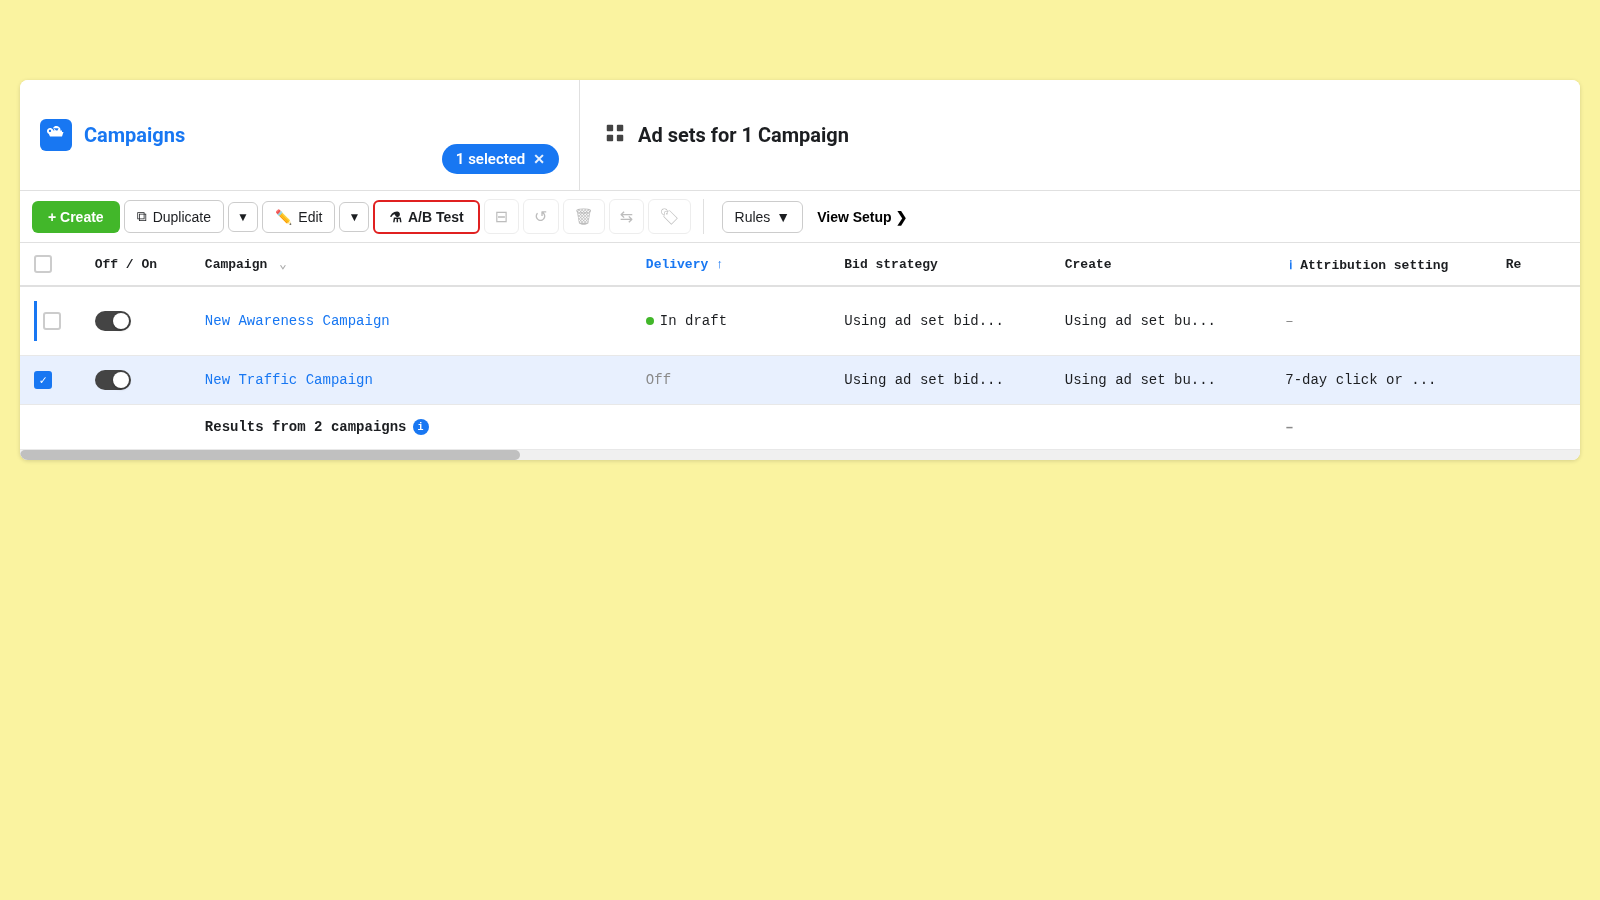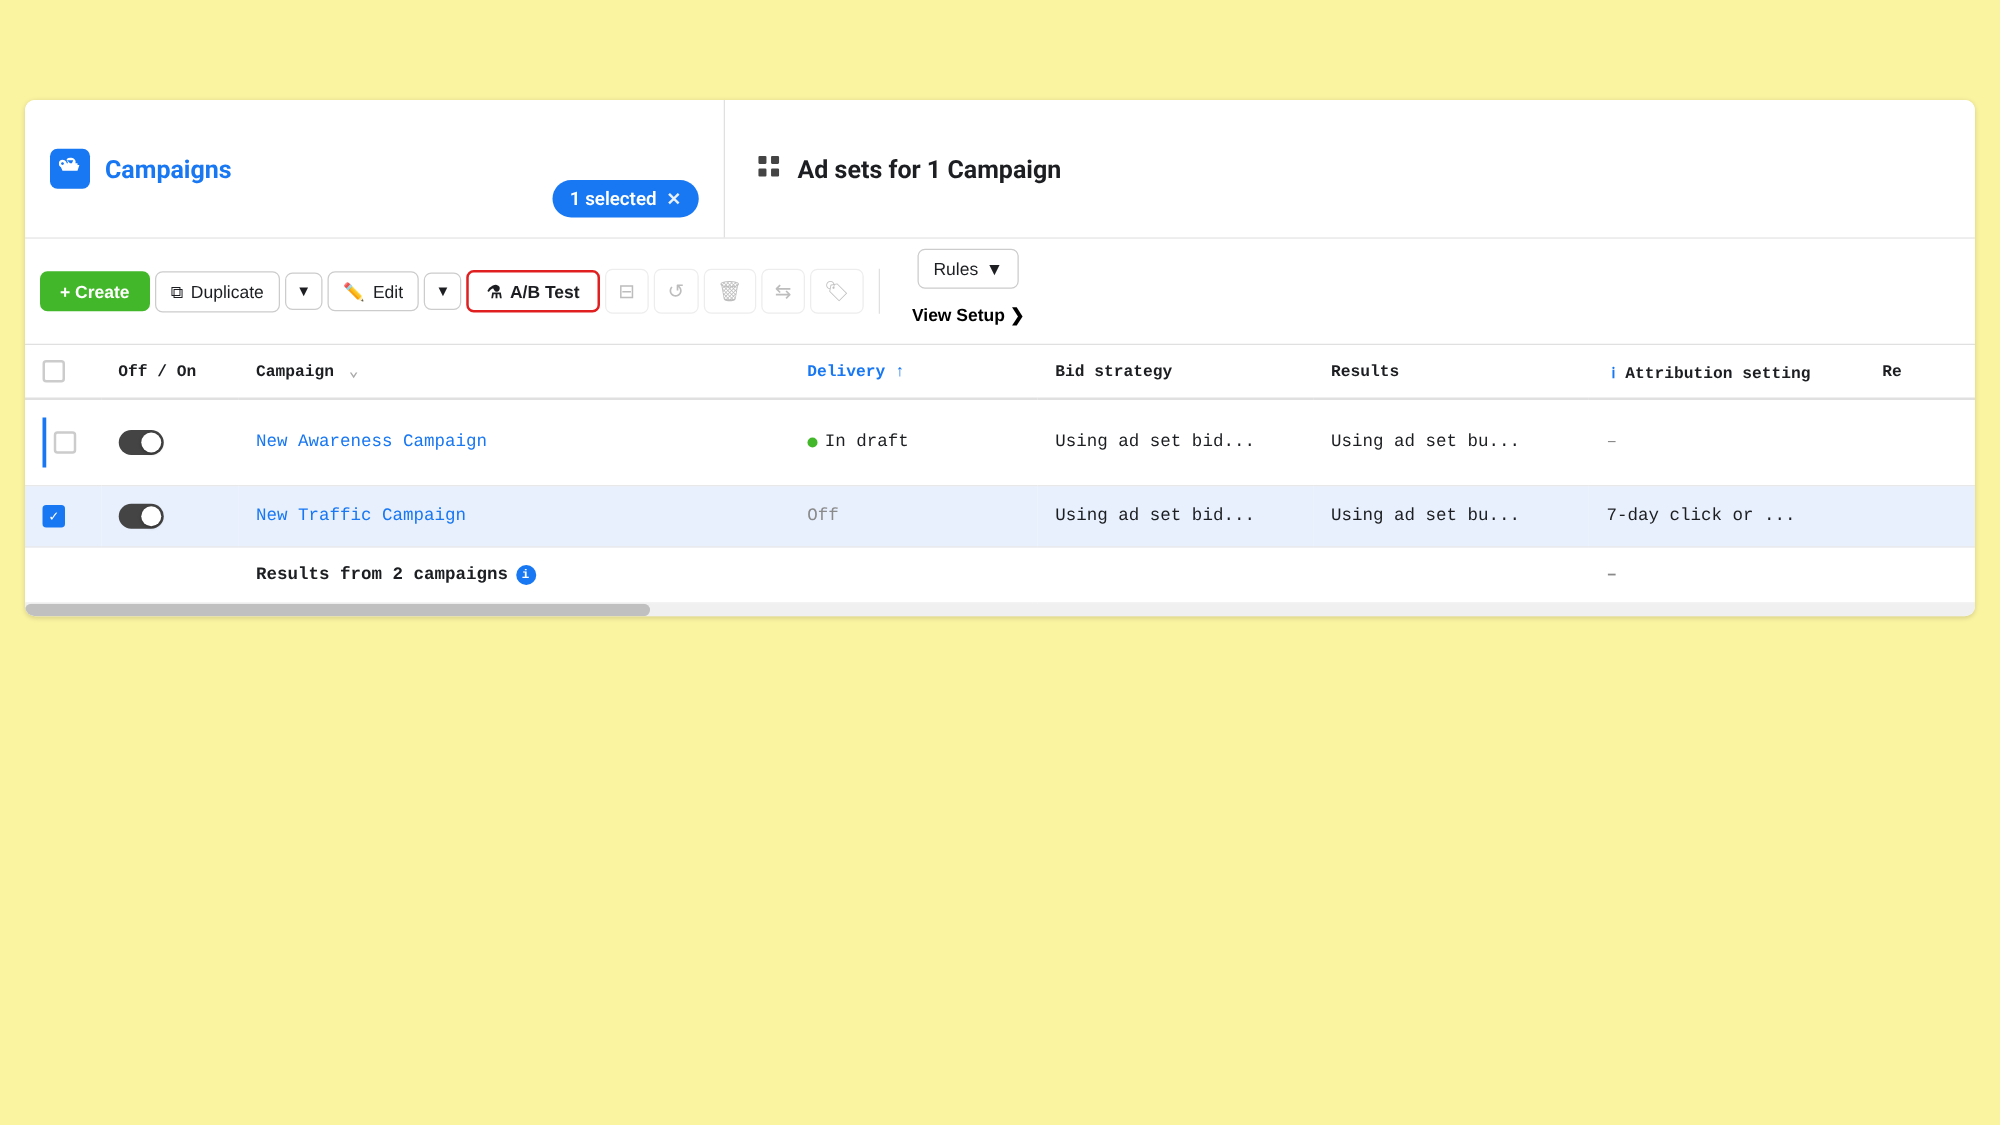--- a/index.html
+++ b/index.html
@@ -148,21 +148,20 @@
       display: flex;
       align-items: center;
       gap: 6px;
       color: #1c1e21;
     }
     .toolbar-right {
       display: flex;
       align-items: center;
       gap: 6px;
       padding-left: 12px;
-      flex-direction: column;
     }
     .icon-btn {
       background: #fff;
       border: 1px solid #ccc;
       border-radius: 6px;
       padding: 7px 10px;
       font-size: 16px;
       cursor: pointer;
       color: #444;
       display: flex;
@@ -410,21 +409,21 @@
             <th class="col-checkbox">
               <div class="checkbox-custom"></div>
             </th>
             <th class="col-toggle">Off / On</th>
             <th class="col-campaign">
               <span>Campaign</span>
               <span style="color:#aaa;margin-left:4px;">⌄</span>
             </th>
             <th class="col-delivery delivery-col">Delivery ↑</th>
             <th class="col-bid">Bid strategy</th>
-            <th class="col-budget">Results</th>
+            <th class="col-budget">Create</th>
             <th class="col-attribution">
               <span class="info-icon">ℹ</span>
               <span>Attribution setting</span>
             </th>
             <th class="col-re">Re</th>
           </tr>
         </thead>
         <tbody>
 
           <tr>

